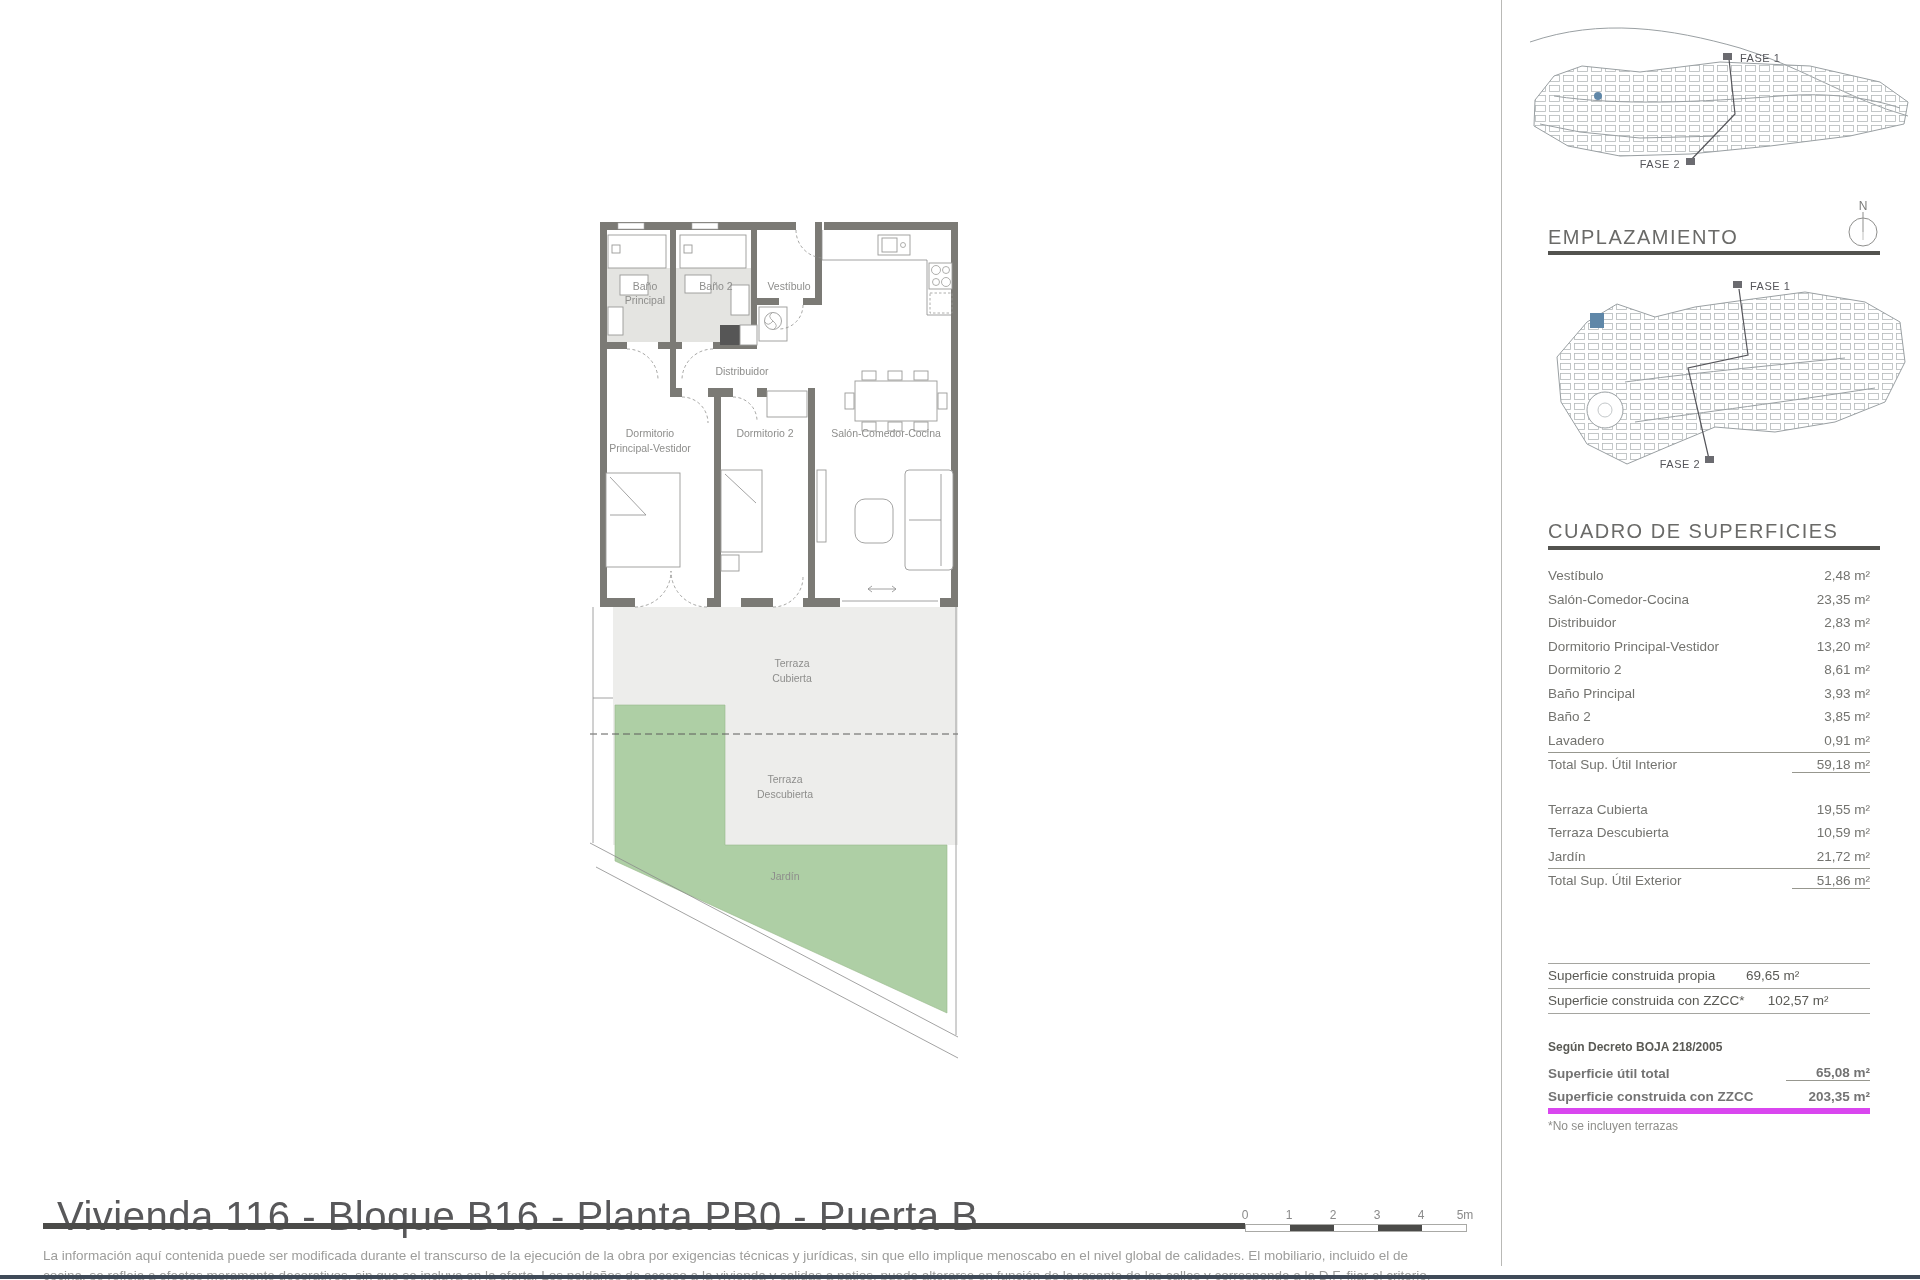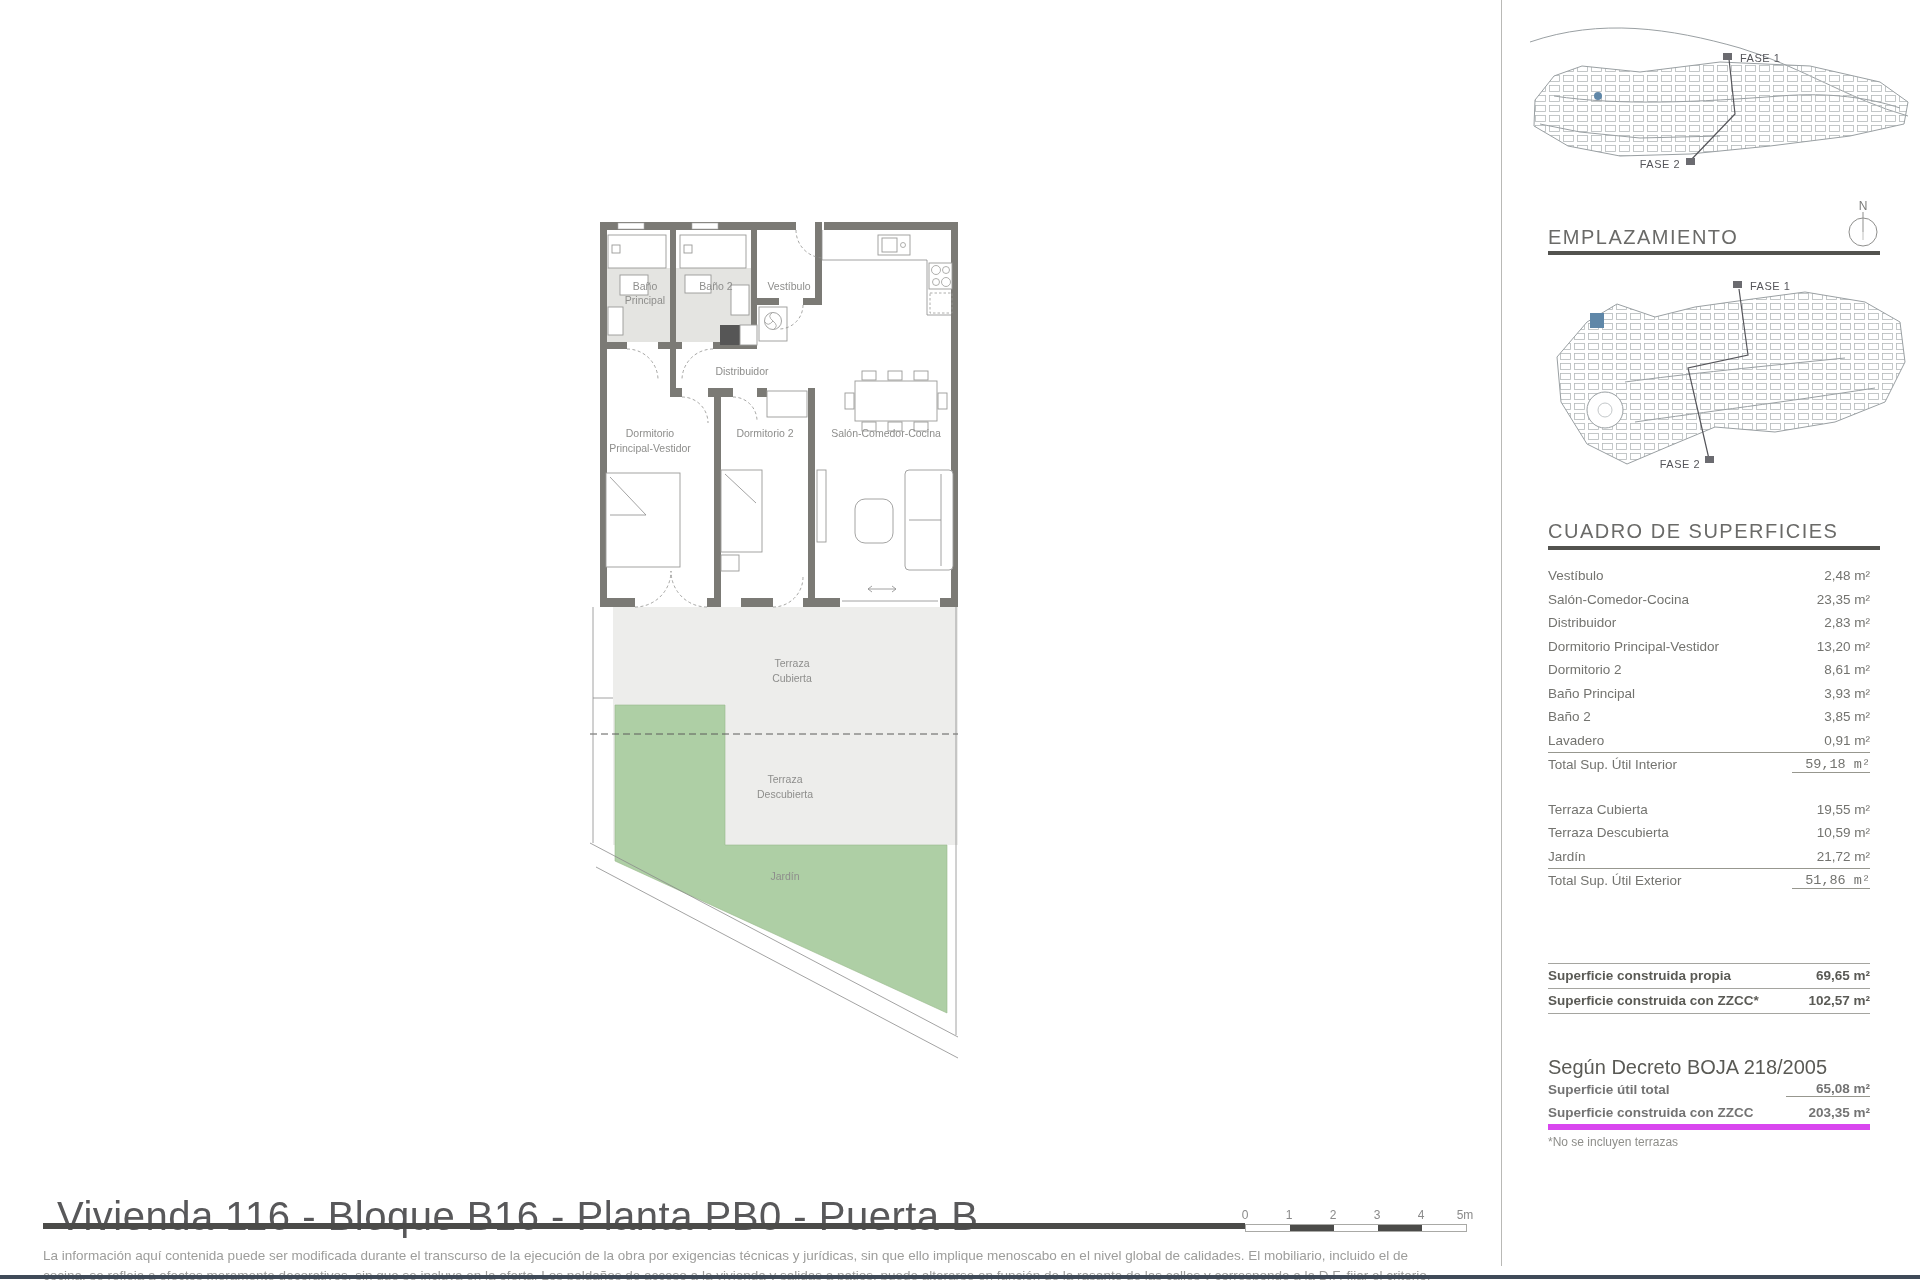--- a/index.html
+++ b/index.html
@@ -45,33 +45,33 @@
   }
   .side-underline{left:1548px;width:332px;height:4px;background:#53534f;}
 
   #surface-table{left:1548px;top:564px;width:322px;}
   .srow{
     display:flex;justify-content:space-between;align-items:center;
     height:23.5px;font-size:13.5px;color:#73736f;
   }
   .srow .sval{min-width:78px;text-align:right;}
   .srow.total{border-top:1px solid #97978f;}
-  .srow.total .sval{border-bottom:1px solid #97978f;font-family:Liberation Mono, monospace;}
+  .srow.total .sval{border-bottom:1px solid #97978f;}
   .block-gap-sm{height:21px;}
   #construida-block{
     margin-top:70px;border-top:1px solid #a5a5a0;
   }
   .brow{
-    display:flex;justify-content:space-between;align-items:center;
-    height:24px;font-size:13.5px;font-weight:bold;color:#5a5a55;
+    display:flex;justify-content:flex-start;align-items:center;
+    height:24px;font-size:13.5px;font-weight:normal;color:#5a5a55;
     border-bottom:1px solid #a5a5a0;
   }
   .brow .sval{min-width:84px;text-align:right;}
   #decreto-heading{
-    margin-top:42px;height:22px;font-size:20px;font-weight:normal;color:#5a5a55;
+    margin-top:26px;height:22px;font-size:12px;font-weight:bold;color:#5a5a55;
   }
   .drow{
     display:flex;justify-content:space-between;align-items:center;
     height:23px;font-size:13.5px;font-weight:bold;color:#737373;
   }
   .drow .sval{min-width:84px;text-align:right;border-bottom:1px solid #97978f;}
   .drow.last{border-bottom:6px solid #d946ef;}
   .drow.last .sval{border-bottom:none;}
   #footnote{margin-top:5px;font-size:12px;color:#8e8e8a;}
 

